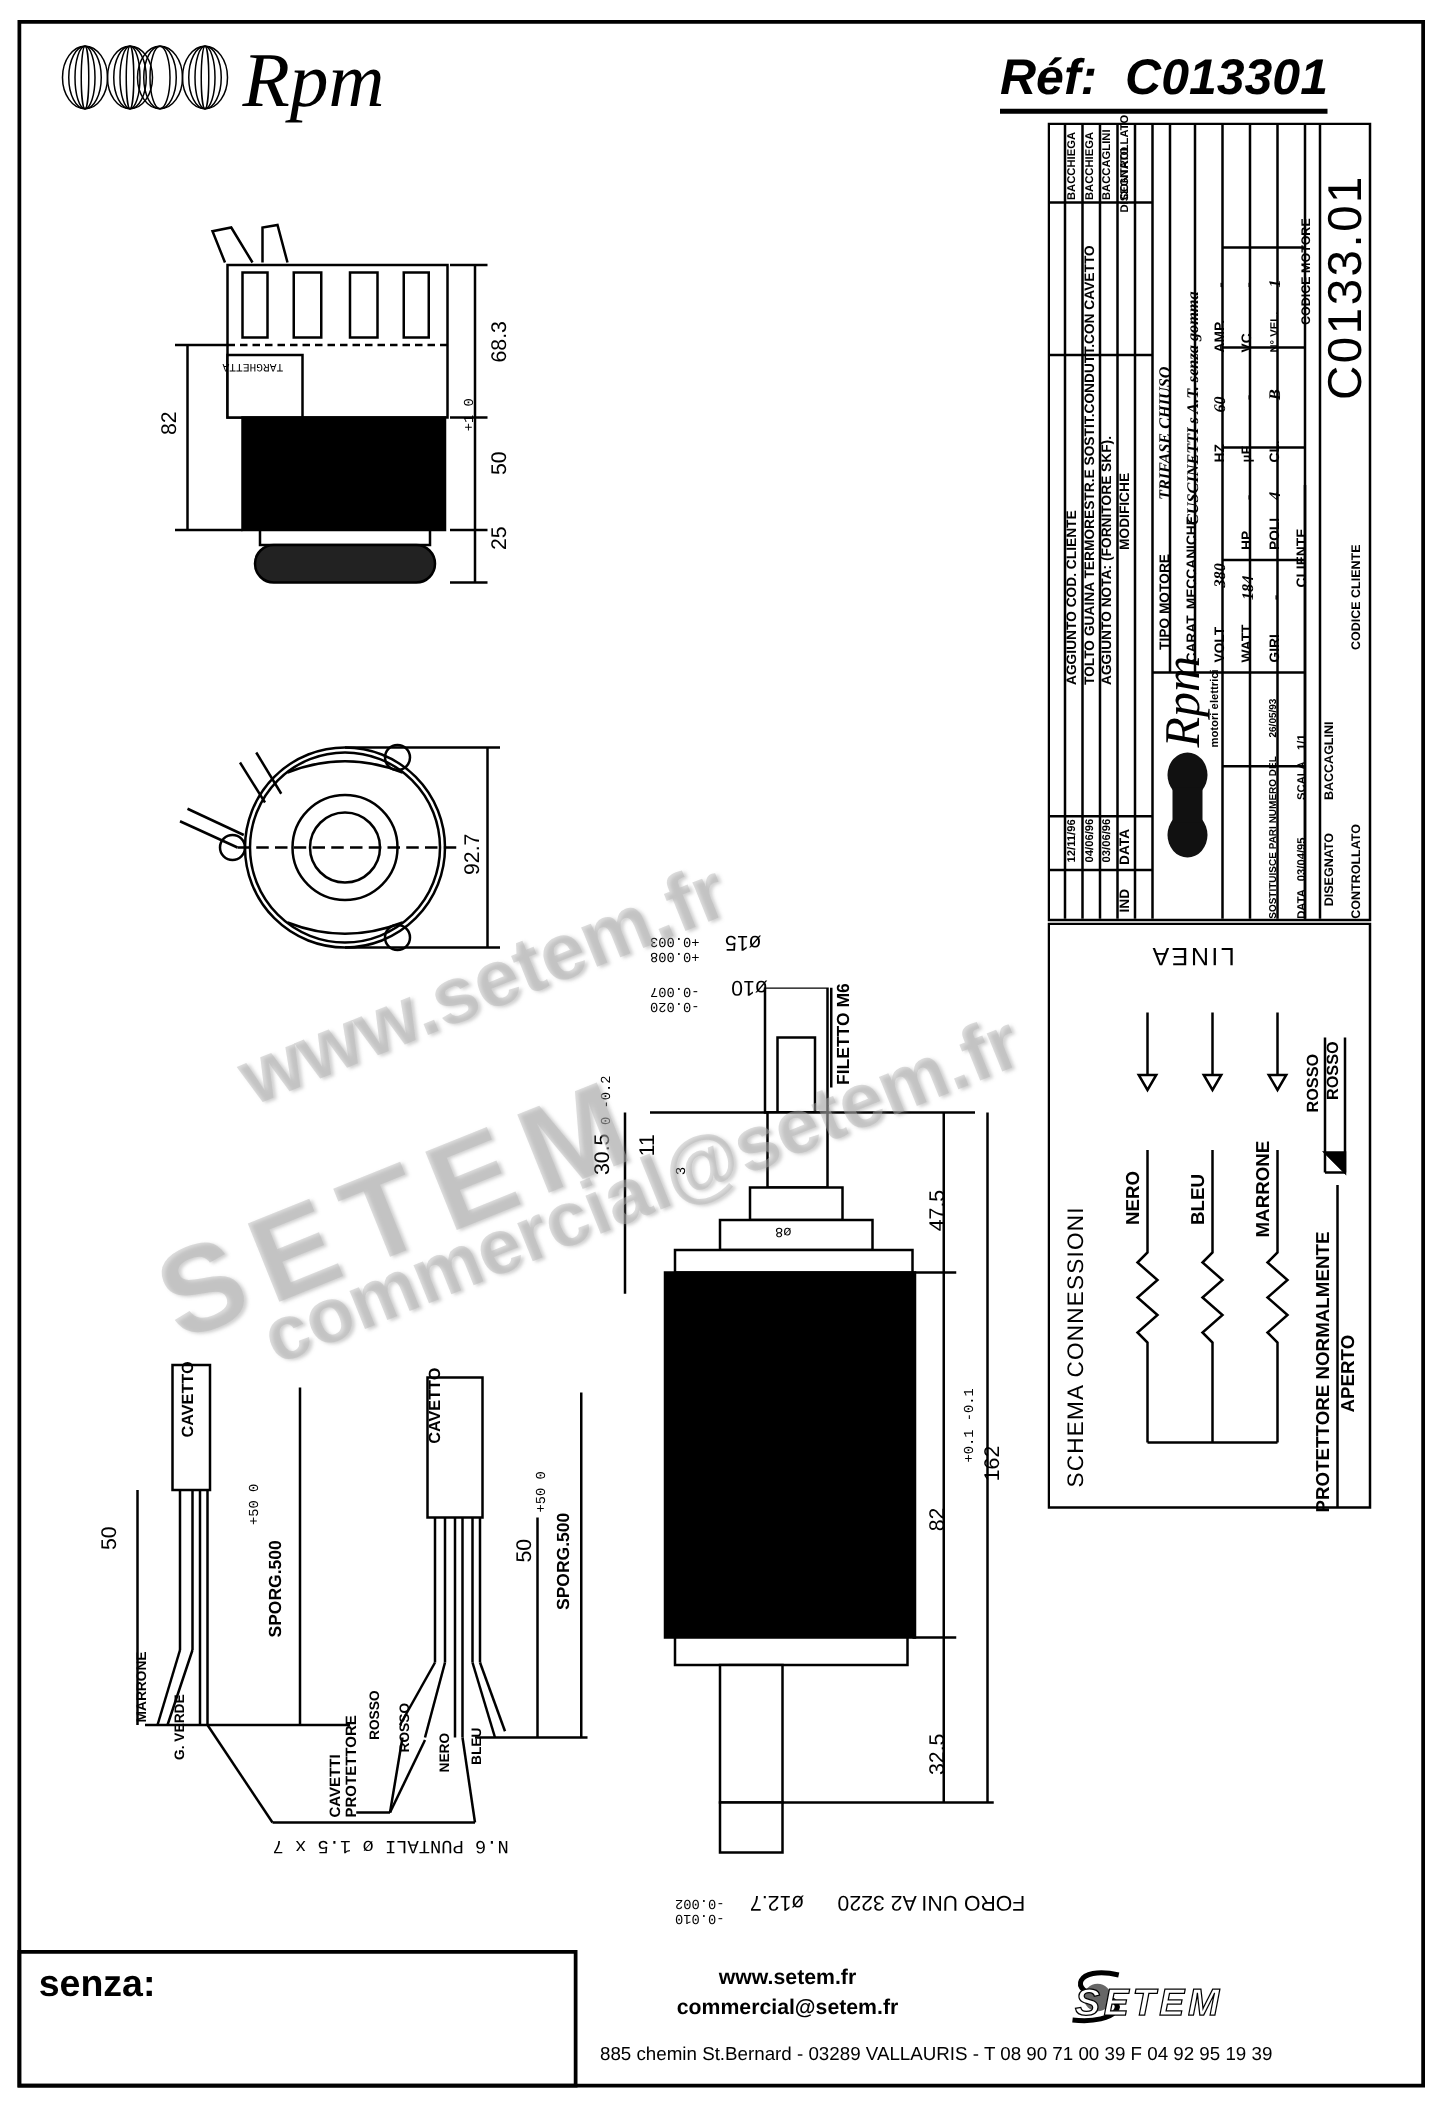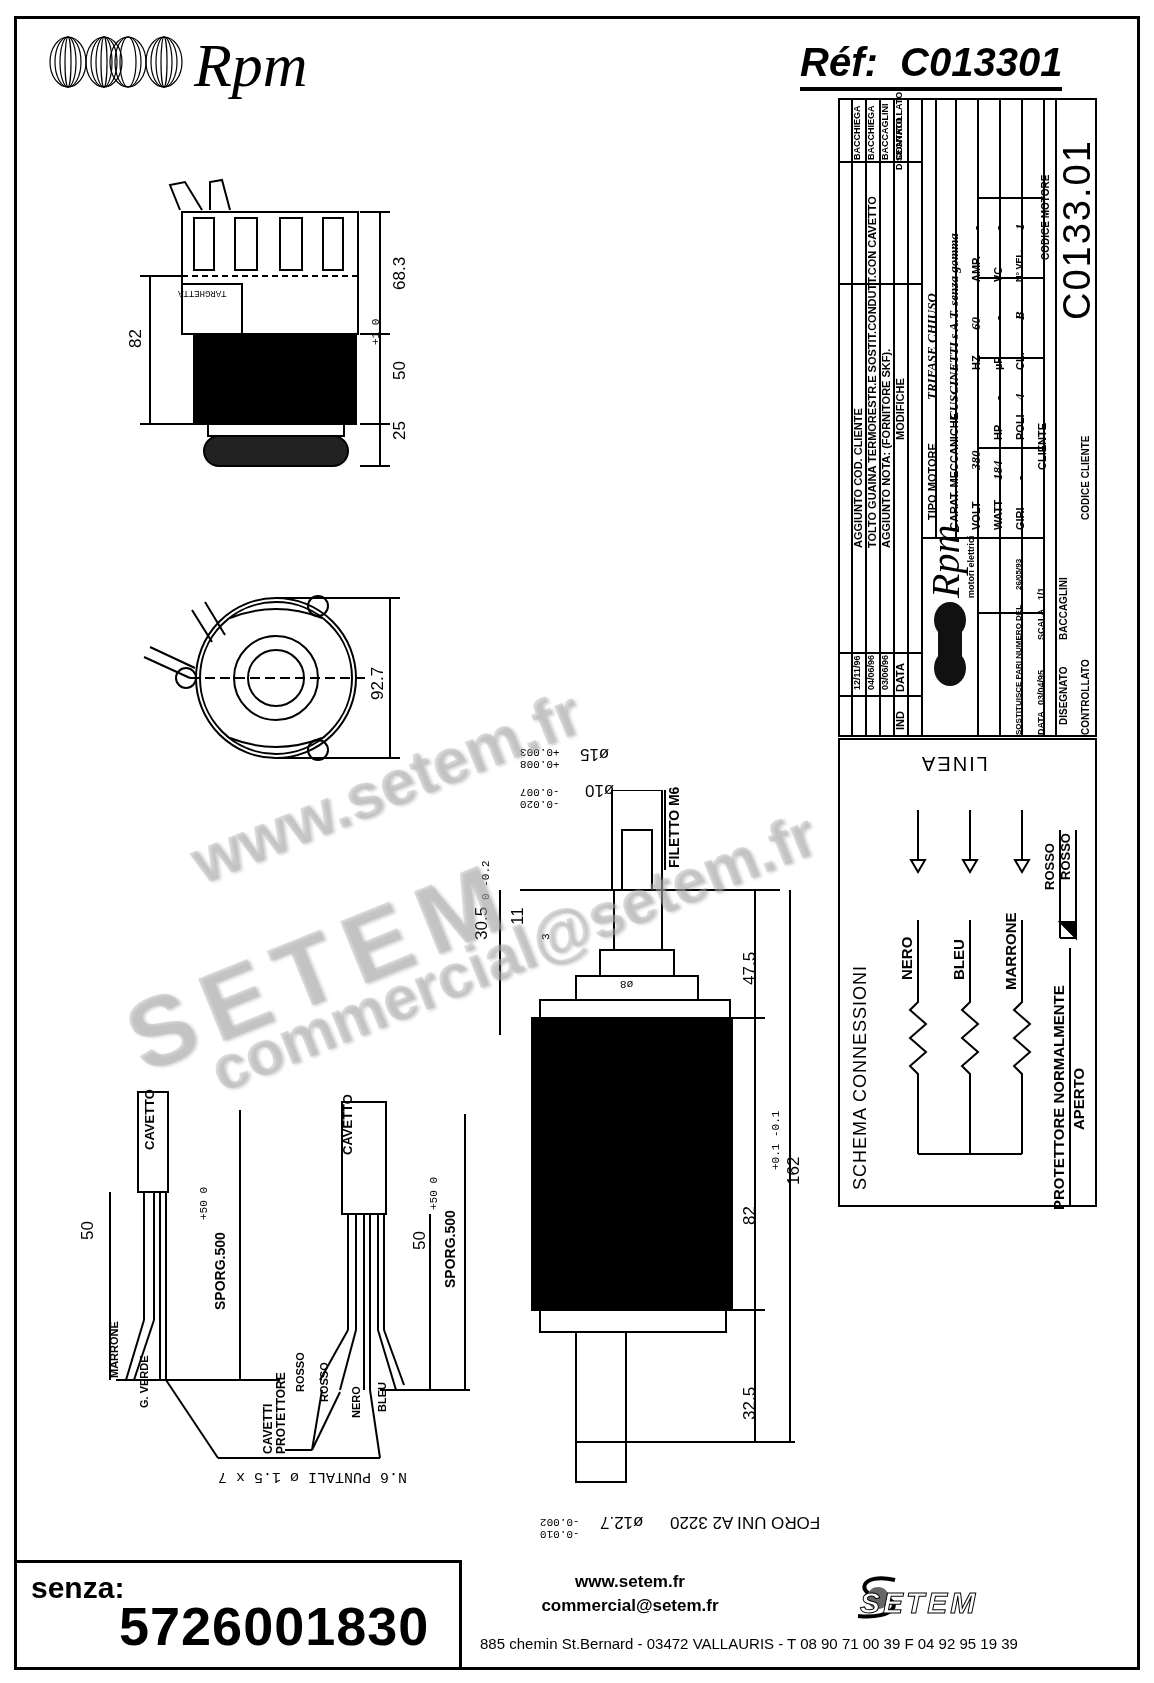--- a/index.html
+++ b/index.html
@@ -331,26 +331,25 @@
 <div class="rot tb-text" style="left:376px;top:1412px;font-size:11px;">BLEU</div>
 <div class="rot tb-text" style="left:262px;top:1454px;font-size:12px;width:80px;white-space:normal;line-height:13px;">CAVETTI PROTETTORE</div>
 <div class="abs" style="left:218px;top:1468px;font-size:15px;font-family:'Liberation Mono',monospace;transform:rotate(180deg);transform-origin:center;">N.6 PUNTALI ø 1.5 x 7</div>
 
 <div class="wm" style="left:180px;top:830px;font-size:64px;transform:rotate(-22deg);">www.setem.fr</div>
 <div class="wm" style="left:110px;top:990px;font-size:98px;transform:rotate(-22deg);letter-spacing:14px;">SETEM</div>
 <div class="wm" style="left:200px;top:1040px;font-size:62px;transform:rotate(-22deg);">commercial@setem.fr</div>
 
 <div class="code-box">
   <div class="code-label">senza:</div>
-  <div class="code-val">5726001830</div>
 </div>
 <div class="foot-web">
   <div>www.setem.fr</div>
   <div>commercial@setem.fr</div>
 </div>
 <div class="abs" style="left:850px;top:1572px;">
   <svg width="60" height="50">
       <path d="M45 8 C10 0 5 22 30 25 C55 28 45 48 8 44" fill="none" stroke="#000" stroke-width="4"></path>
       <circle cx="28" cy="26" r="11" fill="#666"></circle>
     </svg>
 </div>
 <div class="setem">SETEM</div>
-<div class="foot-addr">885 chemin St.Bernard  -  03472 VALLAURIS  -  T 08 90 71 00 39   F 04 92 95 19 39</div>
+<div class="foot-addr">885 chemin St.Bernard  -  03289 VALLAURIS  -  T 08 90 71 00 39   F 04 92 95 19 39</div>
 
 </body></html>

